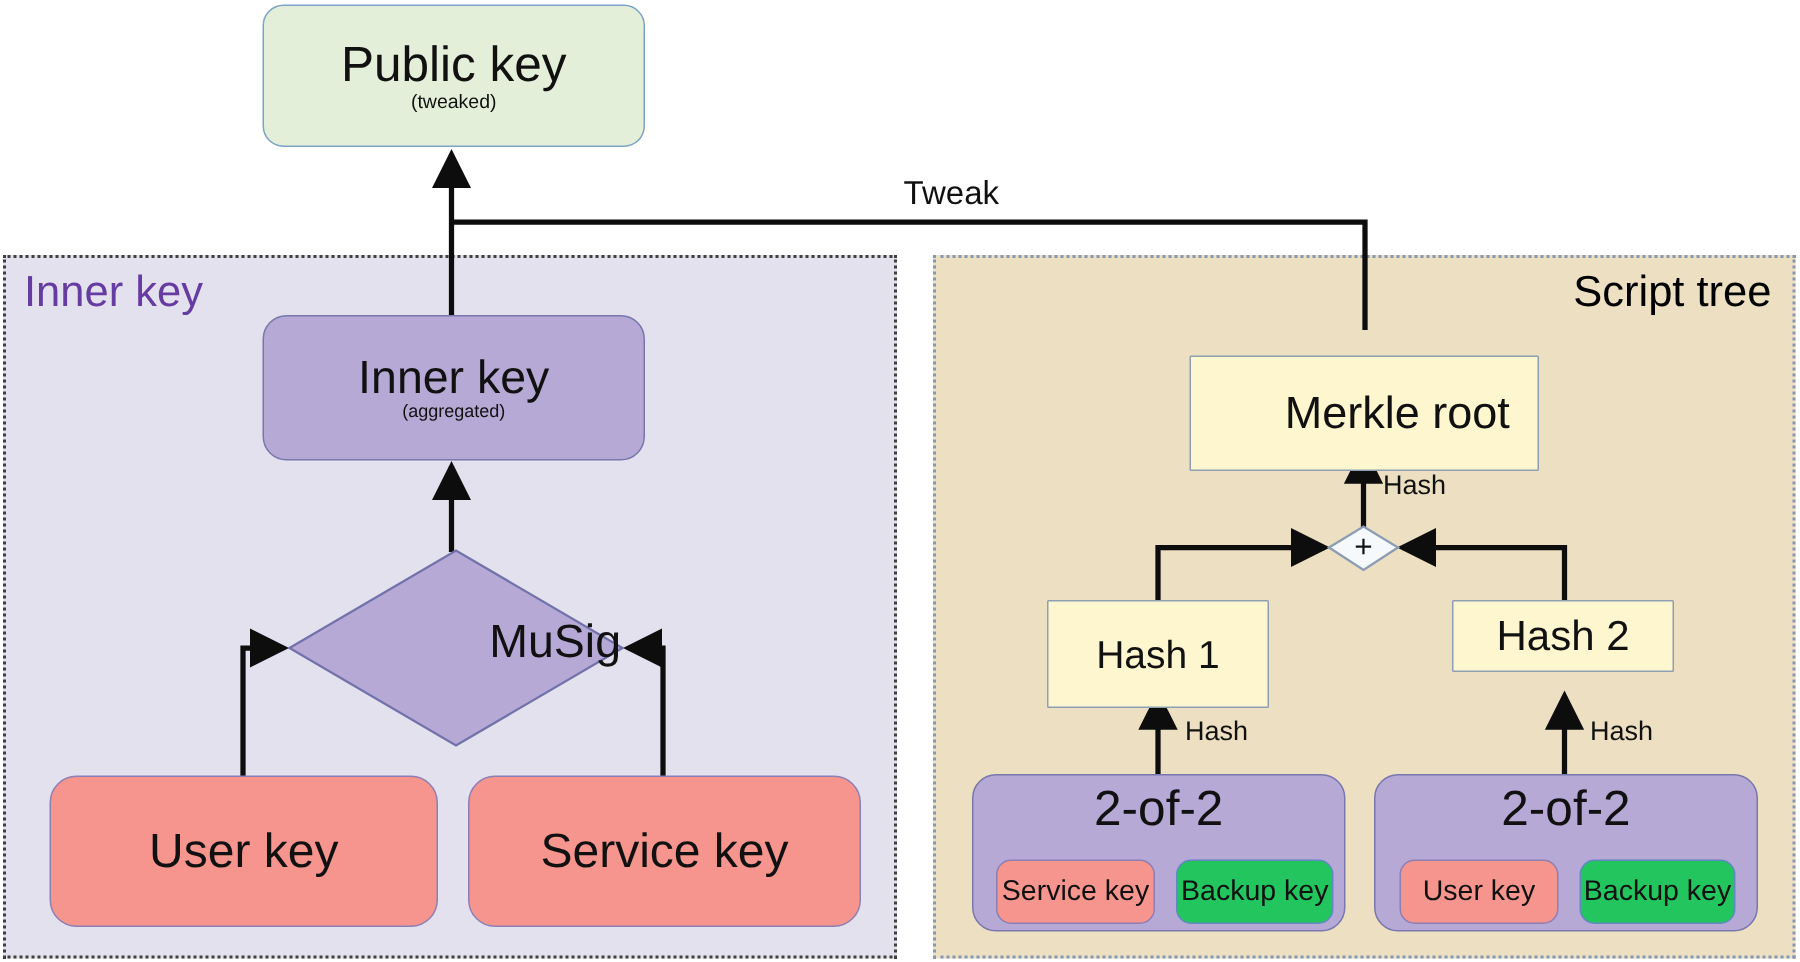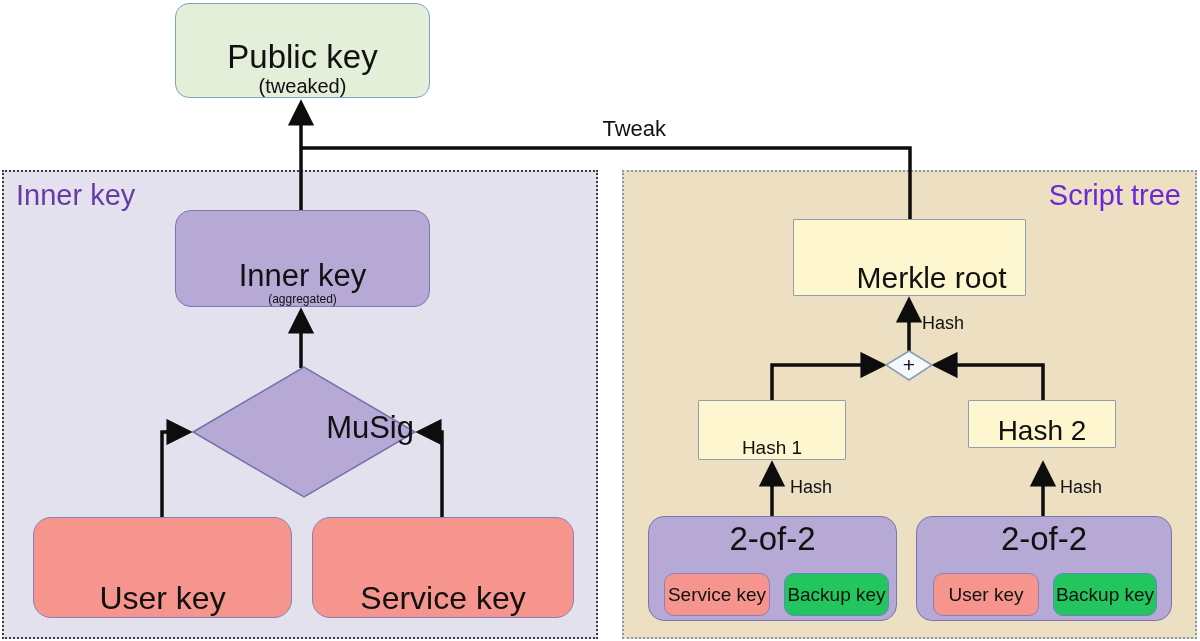--- a/index.html
+++ b/index.html
@@ -7,37 +7,37 @@
     position:relative;width:1200px;height:641px;background:#ffffff;overflow:hidden;
     font-family:"Liberation Sans","DejaVu Sans",sans-serif;color:#111;
   }
   .abs{position:absolute;box-sizing:border-box;}
   
   .panel{border:2px dotted #3a3a3a;}
   .panel.inner{left:2px;top:170px;width:596px;height:469px;background:#e4e1ee;border-color:#3f3f3f;}
   .panel.script{left:622px;top:170px;width:575px;height:469px;background:#ecdfc2;border-color:#8598b2;}
   .panel-title{font-size:29px;line-height:1.1;white-space:nowrap;}
   .panel.inner .panel-title{position:absolute;left:12px;top:8px;color:#673ca2;}
-  .panel.script .panel-title{position:absolute;right:14px;top:8px;color:#6d28d9;}
+  .panel.script .panel-title{position:absolute;right:14px;top:8px;color:#000000;}
   
-  .node{display:flex;flex-direction:column;align-items:center;justify-content:flex-end;text-align:center;}
+  .node{display:flex;flex-direction:column;align-items:center;justify-content:center;text-align:center;}
   .node .t-main{line-height:1.05;}
   .node .t-sub{line-height:1.1;}
   .pubkey{left:175px;top:3px;width:255px;height:95px;background:#e3efd8;border:1.5px solid #7ba3c5;border-radius:14px;}
   .pubkey .t-main{font-size:33px;}
-  .pubkey .t-sub{font-size:20px;}
+  .pubkey .t-sub{font-size:13px;}
   .innerkey{left:175px;top:210px;width:255px;height:97px;background:#b6a9d6;border:1.5px solid #7878ad;border-radius:16px;}
   .innerkey .t-main{font-size:31px;}
   .innerkey .t-sub{font-size:12px;}
   .keybox{background:#f6958d;border:1.5px solid #8d7fb5;border-radius:18px;font-size:32px;}
   .userkey{left:33px;top:517px;width:259px;height:101px;}
   .servicekey{left:312px;top:517px;width:262px;height:101px;}
   .yellowbox{background:#fdf6ce;border:1px solid #8e9fb3;border-radius:1px;}
-  .merkle{left:793px;top:219px;width:233px;height:77px;font-size:30px;padding-left:44px;}
-  .hash1{left:698px;top:400px;width:148px;height:60px;font-size:19px;}
+  .merkle{left:793px;top:237px;width:233px;height:77px;font-size:30px;padding-left:44px;}
+  .hash1{left:698px;top:400px;width:148px;height:72px;font-size:26px;}
   .hash2{left:968px;top:400px;width:148px;height:48px;font-size:28px;}
   .leaf{background:#b6a9d6;border:1.5px solid #7878ad;border-radius:16px;padding-left:28px;}
   .leaf1{left:648px;top:516px;width:249px;height:105px;}
   .leaf2{left:916px;top:516px;width:256px;height:105px;}
   .leaf-title{position:absolute;left:0;right:0;top:3px;text-align:center;font-size:33px;}
   .chip{position:absolute;top:56px;height:43px;display:flex;align-items:center;justify-content:center;
         font-size:19px;border-radius:10px;box-sizing:border-box;white-space:nowrap;}
   .chip.salmon{background:#f6958d;border:1.5px solid #8d7fb5;}
   .chip.blue{background:#22c55e;border:1.5px solid #6288c2;}
   .leaf1 .chip.salmon{left:15px;width:106px;}

